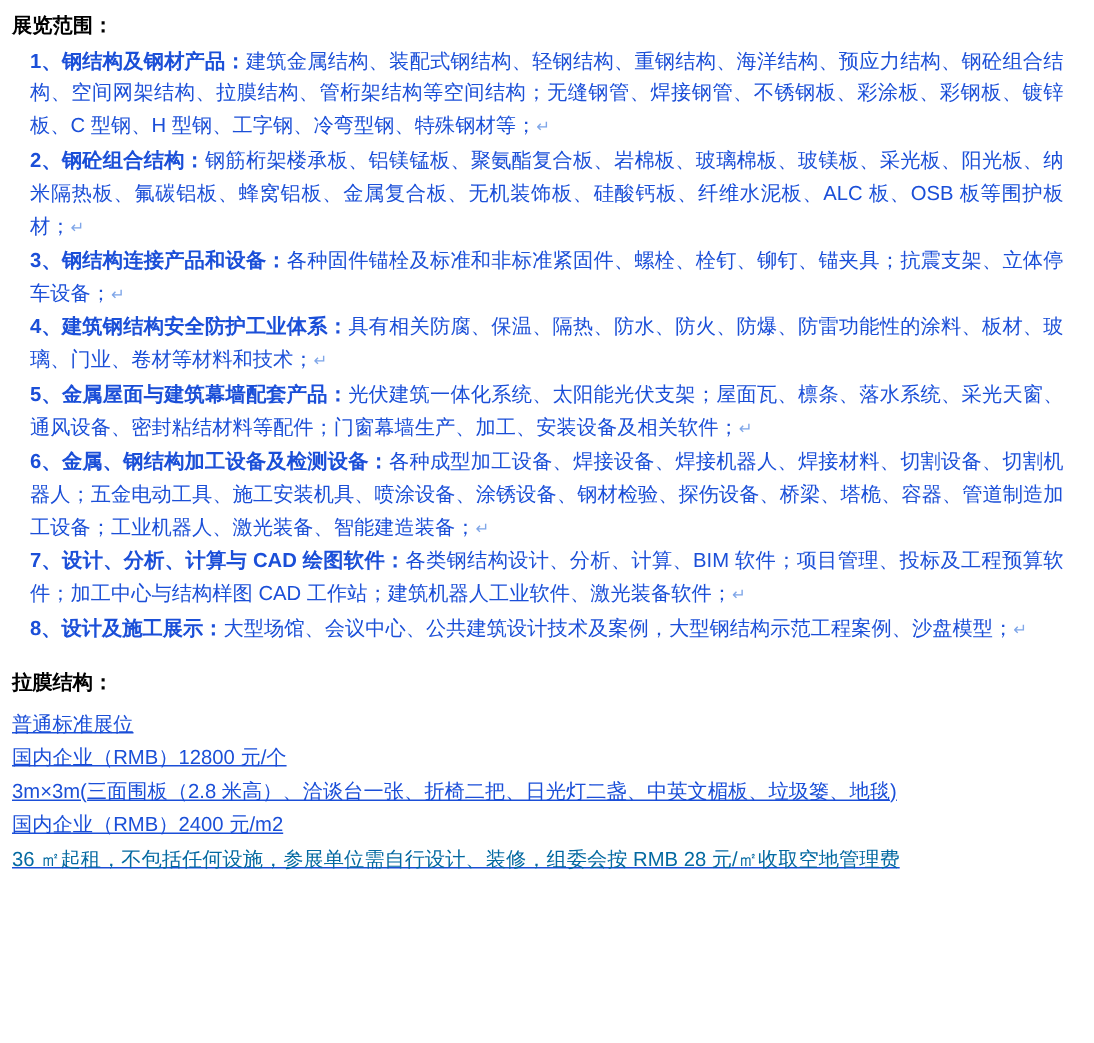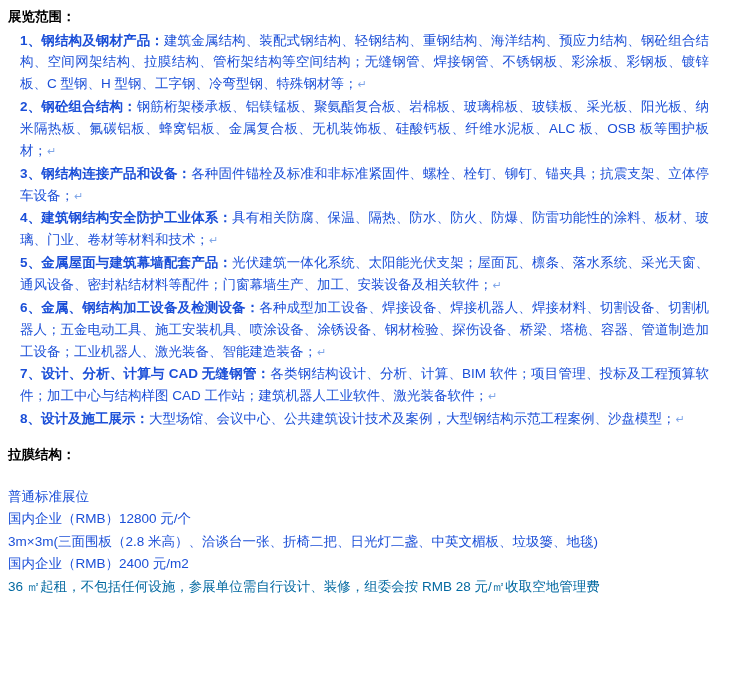--- a/index.html
+++ b/index.html
@@ -40,21 +40,22 @@
   }
   .pilcrow {
     color: #7fa6e8;
     font-size: 11px;
     vertical-align: baseline;
   }
   .spacer {
     height: 13px;
   }
   .fee-block {
-    margin-top: 20px;
+    margin-top: 6px;
+    text-decoration: underline;
   }
   .fee-line {
     margin: 0;
     color: #1b4fd8;
     line-height: 1.66;
   }
   .fee-line.black {
     color: #0369a1;
   }
   .fee-title {
@@ -75,21 +76,21 @@
   <p class="para"><span class="num">2、</span><span class="lead">钢砼组合结构：</span><span>钢筋桁架楼承板、铝镁锰板、聚氨酯复合板、岩棉板、玻璃棉板、玻镁板、采光板、阳光板、纳米隔热板、氟碳铝板、蜂窝铝板、金属复合板、无机装饰板、硅酸钙板、纤维水泥板、ALC 板、OSB 板等围护板材；</span><span class="pilcrow">↵</span></p>
 
   <p class="para"><span class="num">3、</span><span class="lead">钢结构连接产品和设备：</span><span>各种固件锚栓及标准和非标准紧固件、螺栓、栓钉、铆钉、锚夹具；抗震支架、立体停车设备；</span><span class="pilcrow">↵</span></p>
 
   <p class="para"><span class="num">4、</span><span class="lead">建筑钢结构安全防护工业体系：</span><span>具有相关防腐、保温、隔热、防水、防火、防爆、防雷功能性的涂料、板材、玻璃、门业、卷材等材料和技术；</span><span class="pilcrow">↵</span></p>
 
   <p class="para"><span class="num">5、</span><span class="lead">金属屋面与建筑幕墙配套产品：</span><span>光伏建筑一体化系统、太阳能光伏支架；屋面瓦、檩条、落水系统、采光天窗、通风设备、密封粘结材料等配件；门窗幕墙生产、加工、安装设备及相关软件；</span><span class="pilcrow">↵</span></p>
 
   <p class="para"><span class="num">6、</span><span class="lead">金属、钢结构加工设备及检测设备：</span><span>各种成型加工设备、焊接设备、焊接机器人、焊接材料、切割设备、切割机器人；五金电动工具、施工安装机具、喷涂设备、涂锈设备、钢材检验、探伤设备、桥梁、塔桅、容器、管道制造加工设备；工业机器人、激光装备、智能建造装备；</span><span class="pilcrow">↵</span></p>
 
-  <p class="para"><span class="num">7、</span><span class="lead">设计、分析、计算与 CAD 无缝钢管：</span><span>各类钢结构设计、分析、计算、BIM 软件；项目管理、投标及工程预算软件；加工中心与结构样图 CAD 工作站；建筑机器人工业软件、激光装备软件；</span><span class="pilcrow">↵</span></p>
+  <p class="para"><span class="num">7、</span><span class="lead">设计、分析、计算与 CAD 绘图软件：</span><span>各类钢结构设计、分析、计算、BIM 软件；项目管理、投标及工程预算软件；加工中心与结构样图 CAD 工作站；建筑机器人工业软件、激光装备软件；</span><span class="pilcrow">↵</span></p>
 
   <p class="para"><span class="num">8、</span><span class="lead">设计及施工展示：</span><span>大型场馆、会议中心、公共建筑设计技术及案例，大型钢结构示范工程案例、沙盘模型；</span><span class="pilcrow">↵</span></p>
 
   <div class="spacer"></div>
 
   <div class="fee-title">拉膜结构：</div>
 
   <div class="fee-block">
     <p class="fee-line">普通标准展位</p>
     <p class="fee-line">国内企业（RMB）12800 元/个</p>

